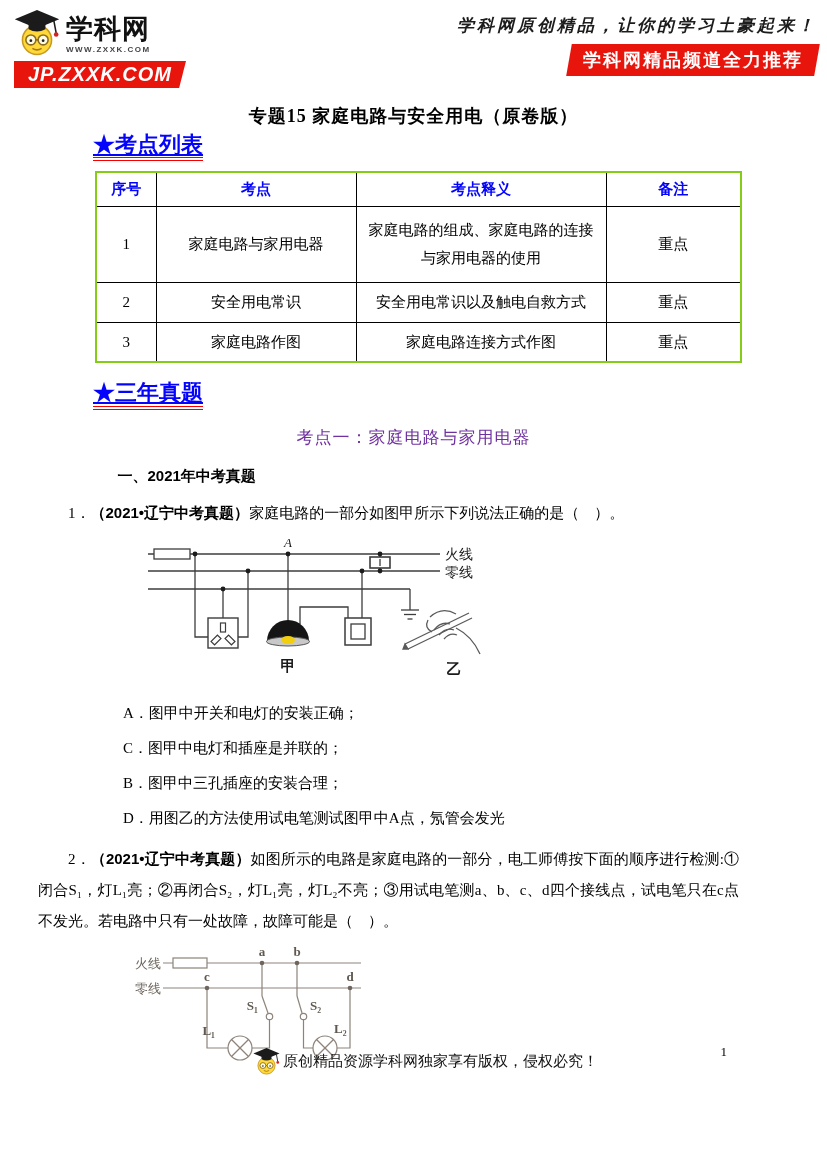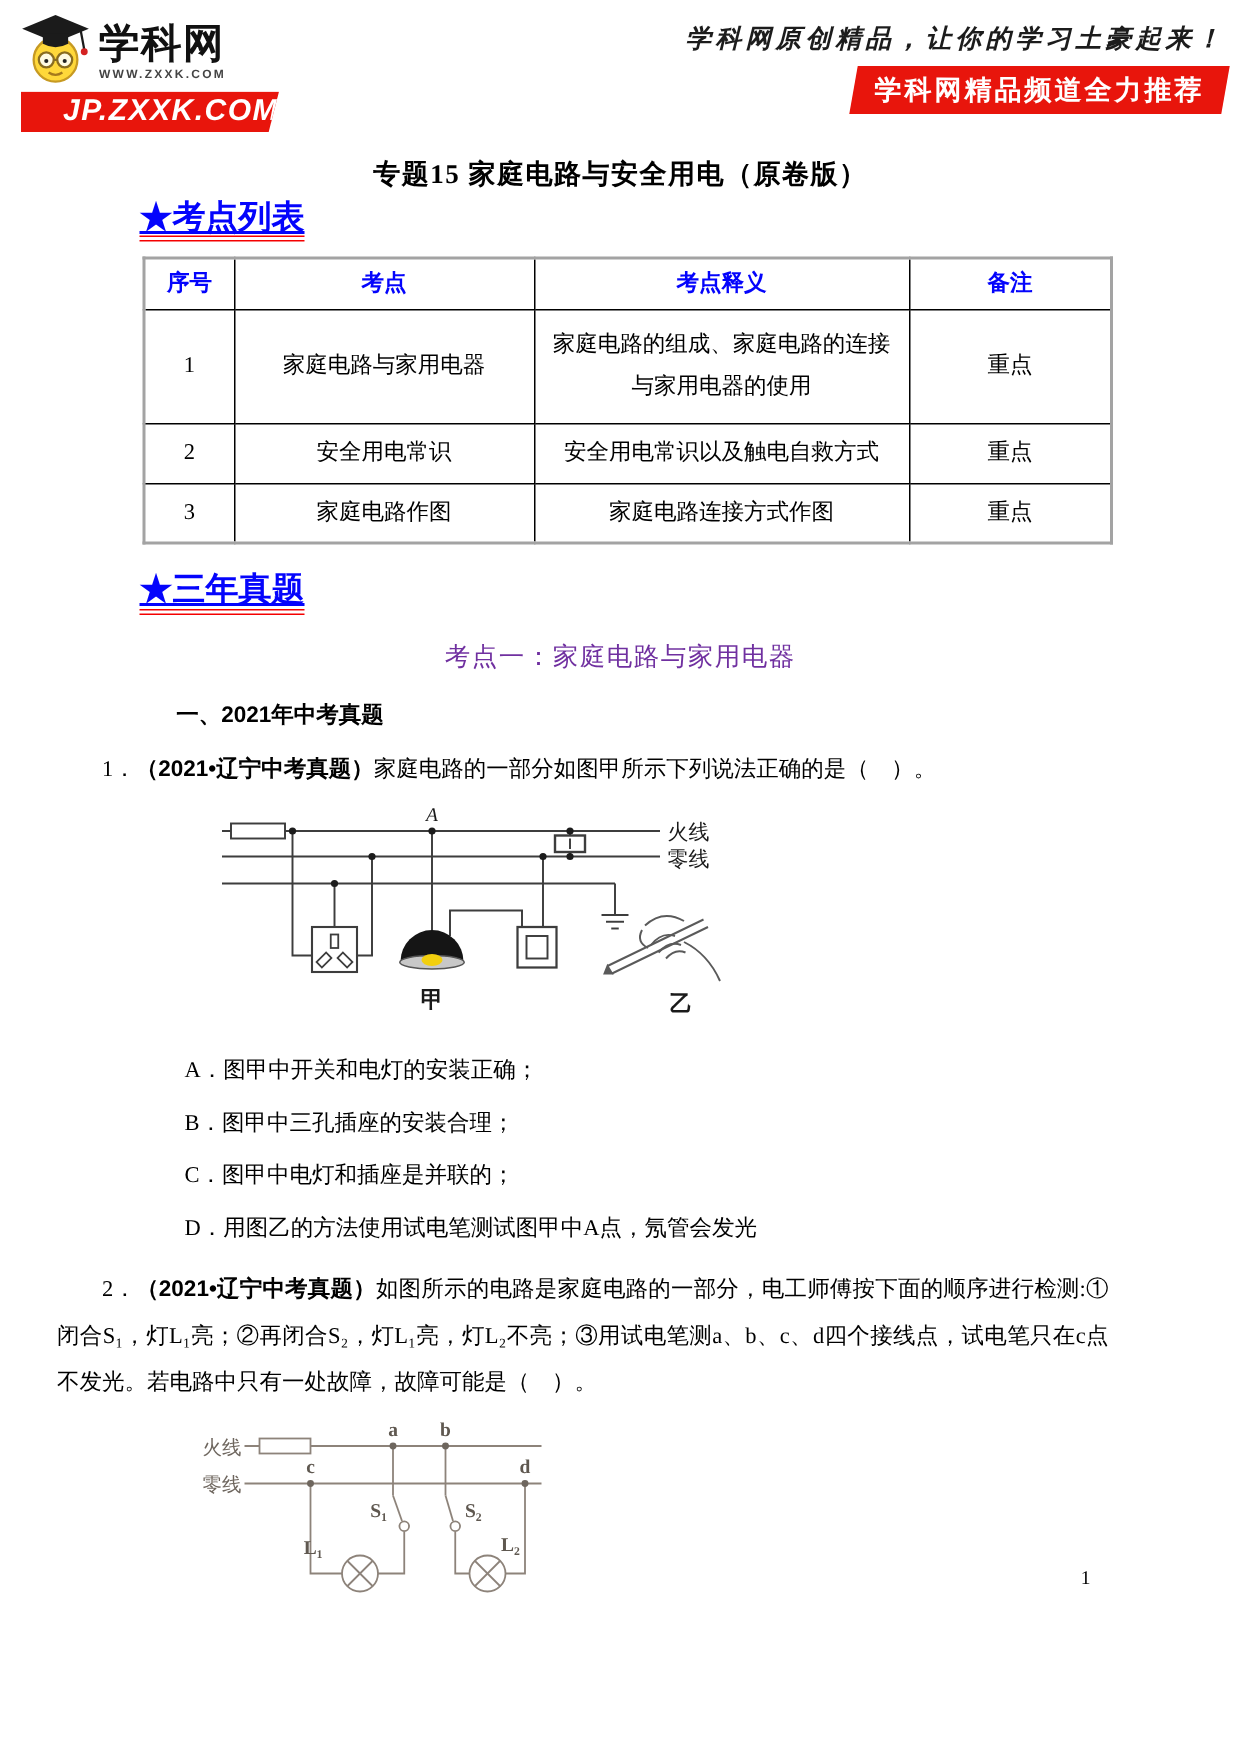--- a/index.html
+++ b/index.html
@@ -13,21 +13,21 @@
   .header { position:absolute; top:8px; left:14px; right:10px; height:76px; }
   .logo-block { position:absolute; left:0; top:0; width:190px; }
   .logo-top { display:flex; align-items:flex-start; }
   .mascot-svg { width:46px; height:50px; flex:0 0 auto; }
   .logo-texts { margin-left:6px; padding-top:8px; }
   .site-name { font-family:"Liberation Sans","DejaVu Sans",sans-serif; font-weight:bold; font-size:27px; line-height:1; color:#111; letter-spacing:1px; }
   .site-url { font-family:"Liberation Sans",sans-serif; font-weight:bold; font-size:8px; letter-spacing:1.5px; color:#444; margin-top:2px; }
   .logo-banner {
     margin-top:3px; width:172px; height:27px; background:#e8150c;
     clip-path:polygon(0 0,100% 0,96% 100%,0 100%);
-    display:flex; align-items:center; justify-content:flex-end;
+    display:flex; align-items:center; justify-content:center;
   }
   .logo-banner span { color:#fff; font-family:"Liberation Sans",sans-serif; font-weight:bold; font-style:italic; font-size:20px; letter-spacing:1px; }
   .slogan-block { position:absolute; right:0; top:6px; text-align:right; }
   .slogan-hand {
     font-family:"Liberation Serif",serif; font-weight:bold; font-style:italic;
     font-size:17px; letter-spacing:3px; color:#1c1c1c;
   }
   .slogan-banner {
     display:inline-block; margin-top:7px; background:#e8150c;
     transform:skewX(-10deg); padding:4px 14px;
@@ -40,21 +40,21 @@
     display:inline-block; color:#0404fc; font-family:"Liberation Sans",sans-serif;
     font-weight:bold; font-size:22px; line-height:1.15;
     text-decoration:underline; text-decoration-color:#0404fc;
     border-bottom:4px double #f40000; padding-bottom:0px;
   }
   .h-kaodian { margin-top:4px; }
   .h-zhenti  { margin-top:14px; }
   .purple-heading { margin-top:16px; text-align:center; color:#7030a0; font-weight:normal; font-size:17px; font-family:"Liberation Sans",sans-serif; letter-spacing:1px; }
   .year-heading { margin:18px 88px 0 95px; text-indent:1.5em; font-weight:bold; font-size:15px; font-family:"Liberation Sans",sans-serif; }
   
-  .points-table { margin:10px 0 17px 95px; border-collapse:collapse; width:645px; border:2px solid #a3a3a3; table-layout:fixed; }
+  .points-table { margin:10px 0 17px 95px; border-collapse:collapse; width:645px; border:2px solid #84cc16; table-layout:fixed; }
   .points-table th, .points-table td { border:1px solid #000; text-align:center; vertical-align:middle; font-size:15px; line-height:1.9; padding:2px 6px; }
   .points-table th { color:#0404fc; font-family:"Liberation Sans",sans-serif; font-weight:bold; height:32px; }
   .col-no{width:60px;} .col-point{width:200px;} .col-desc{width:250px;} .col-note{width:135px;}
   .row-tall td { height:76px; } .row-short td { height:40px; }
   
   .para { margin:0 88px 0 38px; font-size:15px; line-height:2.05; text-indent:2em; text-align:justify; }
   .q1-para { margin-top:12px; }
   .q2-para { margin-top:8px; }
   .bold-src { font-weight:bold; font-family:"Liberation Sans",sans-serif; }
   .options { margin:14px 88px 0 123px; }
@@ -257,22 +257,22 @@
     <text x="146" y="9" text-anchor="middle" font-style="italic" font-size="13" fill="#1a1a1a">A</text>
     <text x="303" y="21" class="cn-label">火线</text>
     <text x="303" y="39" class="cn-label">零线</text>
     <text x="146" y="133" text-anchor="middle" class="cn-label-bold">甲</text>
     <text x="312" y="136" text-anchor="middle" class="cn-label-bold">乙</text>
   </svg>
 
   
   <div class="options">
     <div class="option-line">A．图甲中开关和电灯的安装正确；</div>
+    <div class="option-line">C．图甲中电灯和插座是并联的；</div>
     <div class="option-line">B．图甲中三孔插座的安装合理；</div>
-    <div class="option-line">C．图甲中电灯和插座是并联的；</div>
     <div class="option-line">D．用图乙的方法使用试电笔测试图甲中A点，氖管会发光</div>
   </div>
 
   
   <p class="para q2-para"><span>2．</span><span class="bold-src">（2021•辽宁中考真题）</span><span>如图所示的电路是家庭电路的一部分，电工师傅按下面的顺序进行检测:①闭合S₁，灯L₁亮；②再闭合S₂，灯L₁亮，灯L₂不亮；③用试电笔测a、b、c、d四个接线点，试电笔只在c点不发光。若电路中只有一处故障，故障可能是（　）。</span></p>
 
   
   <svg class="figure2" viewBox="0 0 265 132">
     <g stroke="#8d837a" stroke-width="1.2" fill="none">
 
@@ -312,16 +312,22 @@
     <text x="74" y="38" text-anchor="middle" class="f2-letter">c</text>
     <text x="217" y="38" text-anchor="middle" class="f2-letter">d</text>
     <text x="125" y="67" text-anchor="end" class="f2-letter">S₁</text>
     <text x="177" y="67" class="f2-letter">S₂</text>
     <text x="82" y="92" text-anchor="end" class="f2-letter">L₁</text>
     <text x="201" y="90" class="f2-letter">L₂</text>
   </svg>
 
   
   <div class="footer">
+    <div class="footer-inner">
+      <svg class="footer-mascot" viewBox="0 0 60 62">
+          <use href="#mascot"></use>
+        </svg>
+      <span class="footer-text">原创精品资源学科网独家享有版权，侵权必究！</span>
+    </div>
     <span class="page-number">1</span>
   </div>
 
 </div>
 
 </body></html>

